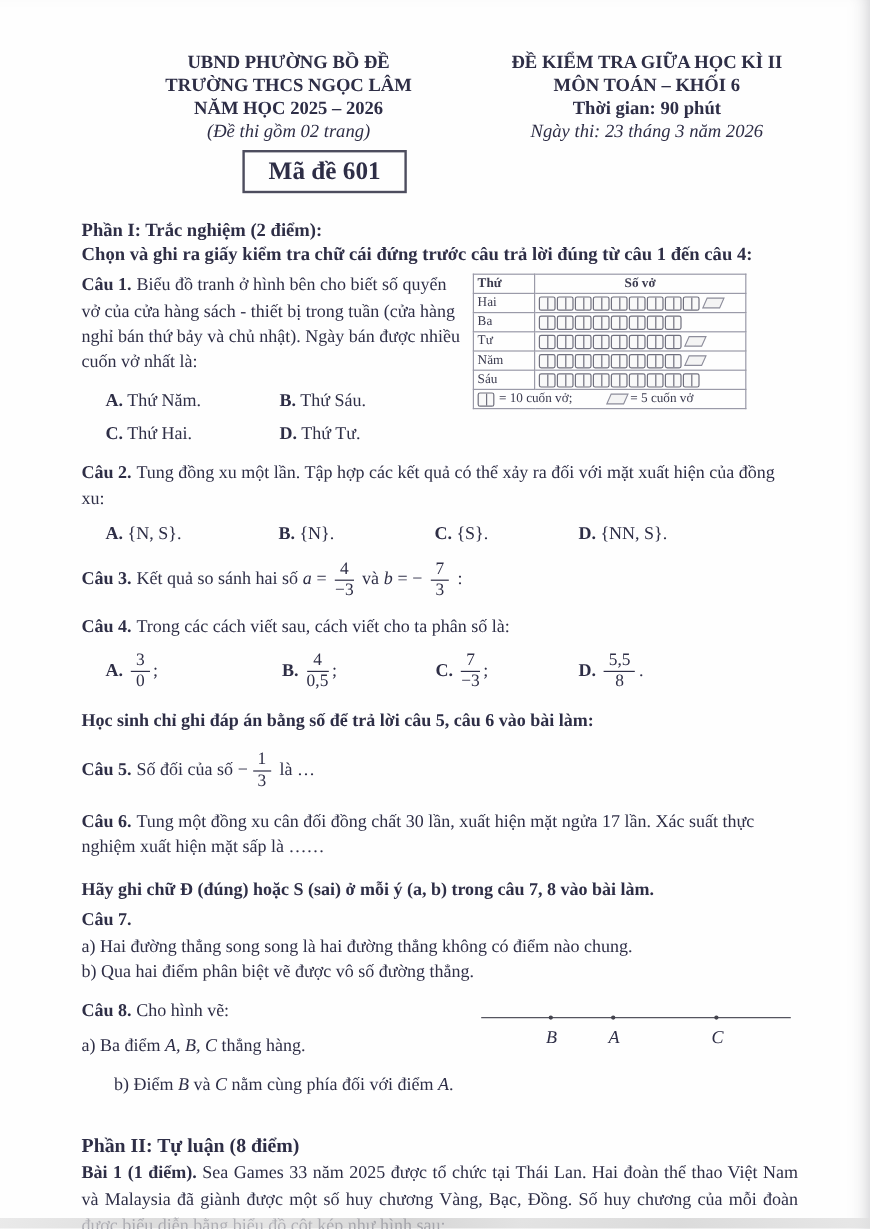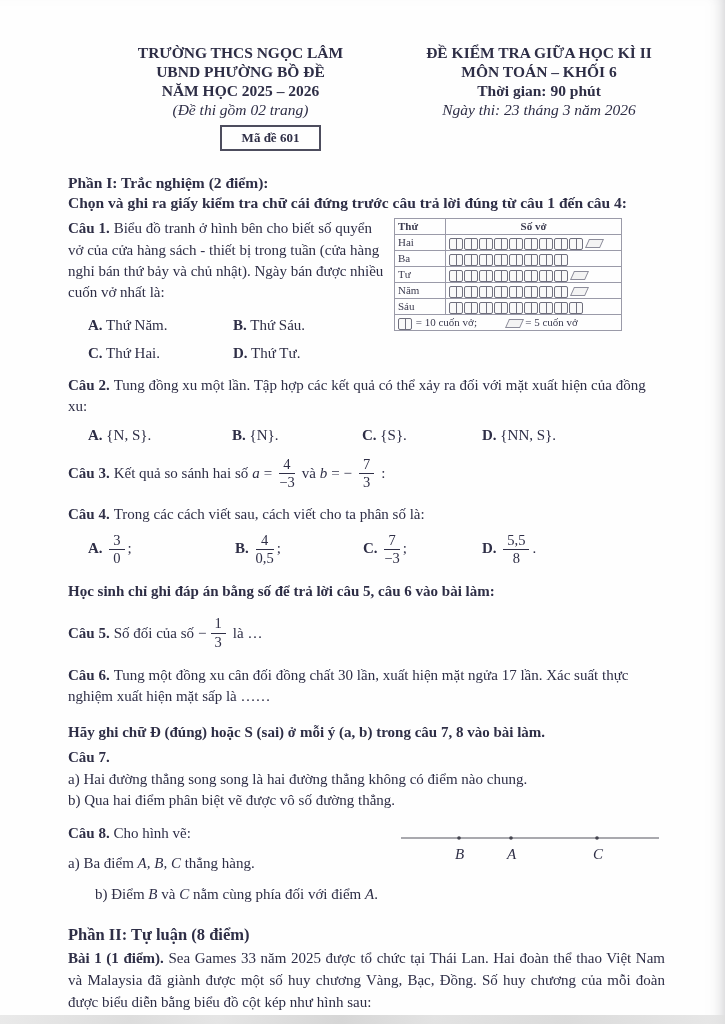--- a/index.html
+++ b/index.html
@@ -14,21 +14,21 @@
   }
   .content{padding:44px 60px 0 68px;}
   
   .hdr{display:grid;grid-template-columns:345px 1fr;}
   .hdr-left,.hdr-right{text-align:center;font-size:15.5px;line-height:1.22;}
   .b{font-weight:bold;}
   .i{font-style:italic;}
   .hdr div{white-space:nowrap;}
   .code-box{
     display:inline-block;margin:5px 0 0 60px;padding:3px 20px 4px;
-    border:2px solid #4d4d5e;font-weight:bold;font-size:13px;
+    border:2px solid #4d4d5e;font-weight:bold;font-size:21px;
   }
   
   .p1-title{margin-top:23px;font-weight:bold;font-size:15.5px;}
   .p1-instr{margin-top:2px;font-weight:bold;font-size:15.5px;}
   
   .qlabel{font-weight:bold;}
   .qtext{font-size:15px;line-height:1.42;}
   
   .q1-row{display:flex;margin-top:6px;}
   .q1-left{width:318px;flex:0 0 auto;}
@@ -64,40 +64,40 @@
   .frac .den{display:block;padding-top:1px;}
   .mathline{display:inline-flex;align-items:center;gap:4px;justify-content:space-between;}
   
   .note-b{font-weight:bold;font-size:15px;margin-top:17px;}
   
   .q8-head{display:flex;align-items:flex-start;margin-top:12px;}
   .q8-title{flex:1;}
   .q8-fig{width:268px;flex:0 0 auto;margin-top:2px;}
   .q8-fig text{font-family:"Liberation Serif",serif;font-style:italic;font-size:15px;fill:#2e2e46;}
   
-  .p2-title{margin-top:20px;font-weight:bold;font-size:16.5px;}
+  .p2-title{margin-top:30px;font-weight:bold;font-size:16.5px;}
   .b1{margin-top:3px;font-size:15px;line-height:1.45;text-align:justify;}
   
   .bottom-edge{
     position:absolute;left:0;right:0;bottom:0;height:9px;
     background:linear-gradient(90deg,#e3e3e3 0%,#d2d2d2 18%,#dddddd 30%,#c9c9c9 47%,#dadada 60%,#d0d0d0 78%,#e0e0e0 100%);
     opacity:.75;
   }
   .lh{line-height:1.5;}
 </style>
 </head>
 <body>
 
 <div class="page">
   <div class="content">
 
     <div class="hdr">
       <div class="hdr-left">
+        <div class="b">UBND PHƯỜNG BỒ ĐỀ</div>
         <div class="b">TRƯỜNG THCS NGỌC LÂM</div>
-        <div class="b">UBND PHƯỜNG BỒ ĐỀ</div>
         <div class="b">NĂM HỌC 2025 – 2026</div>
         <div class="i">(Đề thi gồm 02 trang)</div>
         <div class="code-box">Mã đề 601</div>
       </div>
       <div class="hdr-right">
         <div class="b">ĐỀ KIỂM TRA GIỮA HỌC KÌ II</div>
         <div class="b">MÔN TOÁN – KHỐI 6</div>
         <div class="b">Thời gian: 90 phút</div>
         <div class="i">Ngày thi: 23 tháng 3 năm 2026</div>
       </div>

